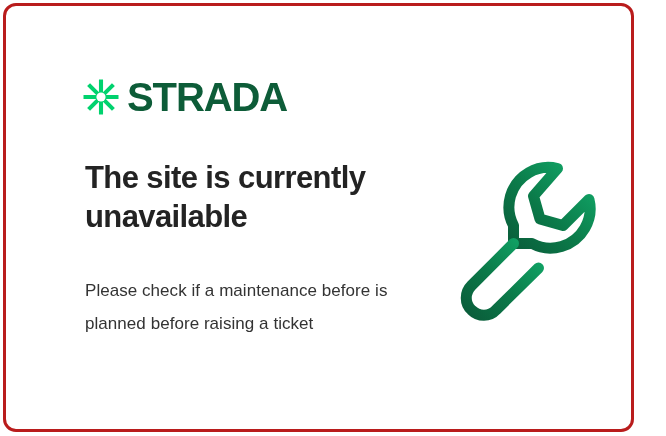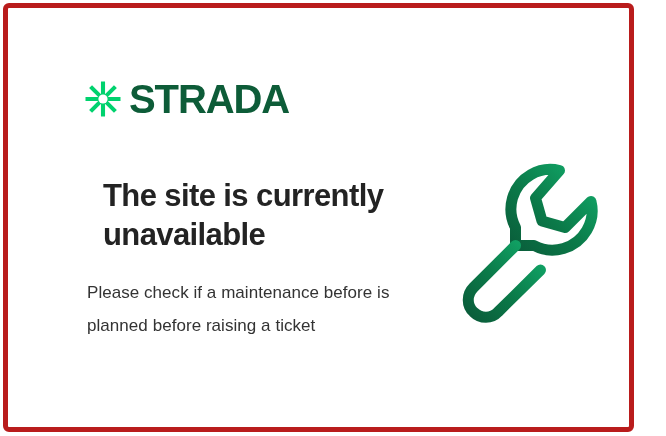--- a/index.html
+++ b/index.html
@@ -25,22 +25,22 @@
 
   
   .card {
     position: absolute;
     left: 3px;
     top: 3px;
     width: 631px;
     height: 429px;
     box-sizing: border-box;
     background: #ffffff;
-    border: 5px solid #b91c1c;
-    border-radius: 6px;
+    border: 3px solid #b91c1c;
+    border-radius: 13px;
   }
 
   
   .logo {
     position: absolute;
     left: 76px;
     top: 70px;
     display: flex;
     align-items: center;
     height: 42px;
@@ -61,21 +61,21 @@
     color: #0d5c38;
     white-space: nowrap;
   }
 
   
   .headline {
     position: absolute;
     left: 79px;
     top: 152px;
     width: 340px;
-    margin: 16px;
+    margin: 0;
     font-family: "Liberation Sans", sans-serif;
     font-weight: 700;
     font-size: 31px;
     line-height: 39px;
     letter-spacing: -0.6px;
     color: #232323;
   }
 
   
   .body-copy {

